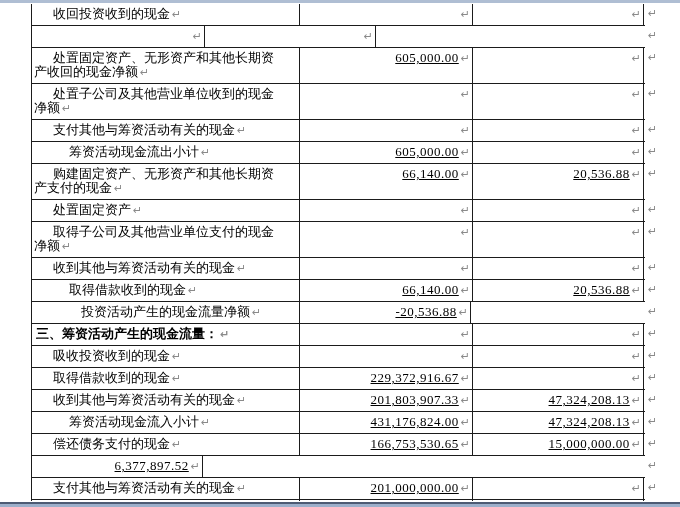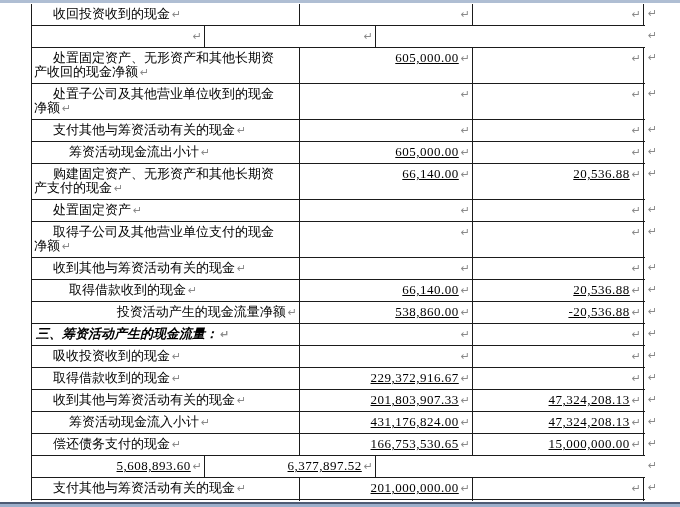--- a/index.html
+++ b/index.html
@@ -20,23 +20,23 @@
   .cell {
     box-sizing:border-box; padding:3px 2px; font-size:13px; line-height:14px;
     color:var(--text); border-right:1px solid var(--border);
   }
   .c1 { width:268px; white-space:pre-line; }
   .c2 { width:173px; text-align:right; }
   .c3 { width:171px; text-align:right; }
 
   .ind-item     { text-indent:19px; }
   .ind-subtotal { text-indent:35px; }
-  .ind-net      { text-indent:47px;text-align:right; }
+  .ind-net      { text-indent:47px; }
   .ind-section  { text-indent:2px; }
-  .bold         { font-weight:bold;font-style:italic; }
+  .bold         { font-weight:bold; }
 
   .mark {
     font-family:"DejaVu Sans",sans-serif;
     font-size:11px; line-height:14px; color:var(--mark);
   }
   .cm { margin-left:2px; text-indent:0; display:inline-block; }
   .rowend { position:absolute; left:100%; margin-left:3px; top:3px; }
   .num { letter-spacing:0.5px;text-decoration:underline; }
 </style>
 </head>
@@ -120,21 +120,20 @@
 
   <div class="row">
     <div class="cell c1 ind-subtotal"><span class="lbl">取得借款收到的现金</span><span class="mark cm">↵</span></div>
     <div class="cell c2"><span class="num">66,140.00</span><span class="mark cm">↵</span></div>
     <div class="cell c3"><span class="num">20,536.88</span><span class="mark cm">↵</span></div>
     <span class="mark rowend">↵</span>
   </div>
 
   <div class="row">
     <div class="cell c1 ind-net"><span class="lbl">投资活动产生的现金流量净额</span><span class="mark cm">↵</span></div>
-    <div class="cell c2"><span class="num">538,860.00</span><span class="mark cm">↵</span></div>
     <div class="cell c3"><span class="num">-20,536.88</span><span class="mark cm">↵</span></div>
     <span class="mark rowend">↵</span>
   </div>
 
   <div class="row">
     <div class="cell c1 ind-section bold"><span class="lbl">三、筹资活动产生的现金流量：</span><span class="mark cm">↵</span></div>
     <div class="cell c2"><span class="num"></span><span class="mark cm">↵</span></div>
     <div class="cell c3"><span class="num"></span><span class="mark cm">↵</span></div>
     <span class="mark rowend">↵</span>
   </div>
@@ -168,21 +167,20 @@
   </div>
 
   <div class="row">
     <div class="cell c1 ind-item"><span class="lbl">偿还债务支付的现金</span><span class="mark cm">↵</span></div>
     <div class="cell c2"><span class="num">166,753,530.65</span><span class="mark cm">↵</span></div>
     <div class="cell c3"><span class="num">15,000,000.00</span><span class="mark cm">↵</span></div>
     <span class="mark rowend">↵</span>
   </div>
 
   <div class="row">
-    <div class="cell c2"><span class="num">5,608,893.60</span><span class="mark cm">↵</span></div>
     <div class="cell c3"><span class="num">6,377,897.52</span><span class="mark cm">↵</span></div>
     <span class="mark rowend">↵</span>
   </div>
 
   <div class="row">
     <div class="cell c1 ind-item"><span class="lbl">支付其他与筹资活动有关的现金</span><span class="mark cm">↵</span></div>
     <div class="cell c2"><span class="num">201,000,000.00</span><span class="mark cm">↵</span></div>
     <div class="cell c3"><span class="num"></span><span class="mark cm">↵</span></div>
     <span class="mark rowend">↵</span>
   </div>

